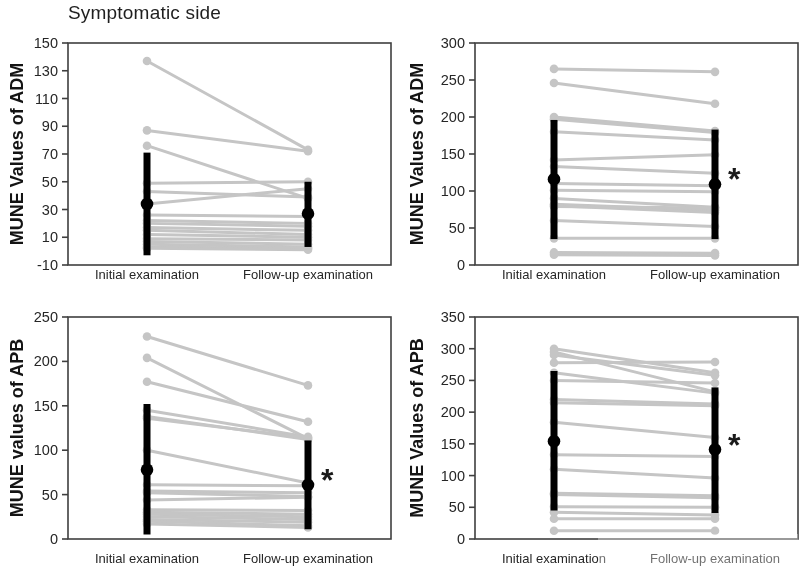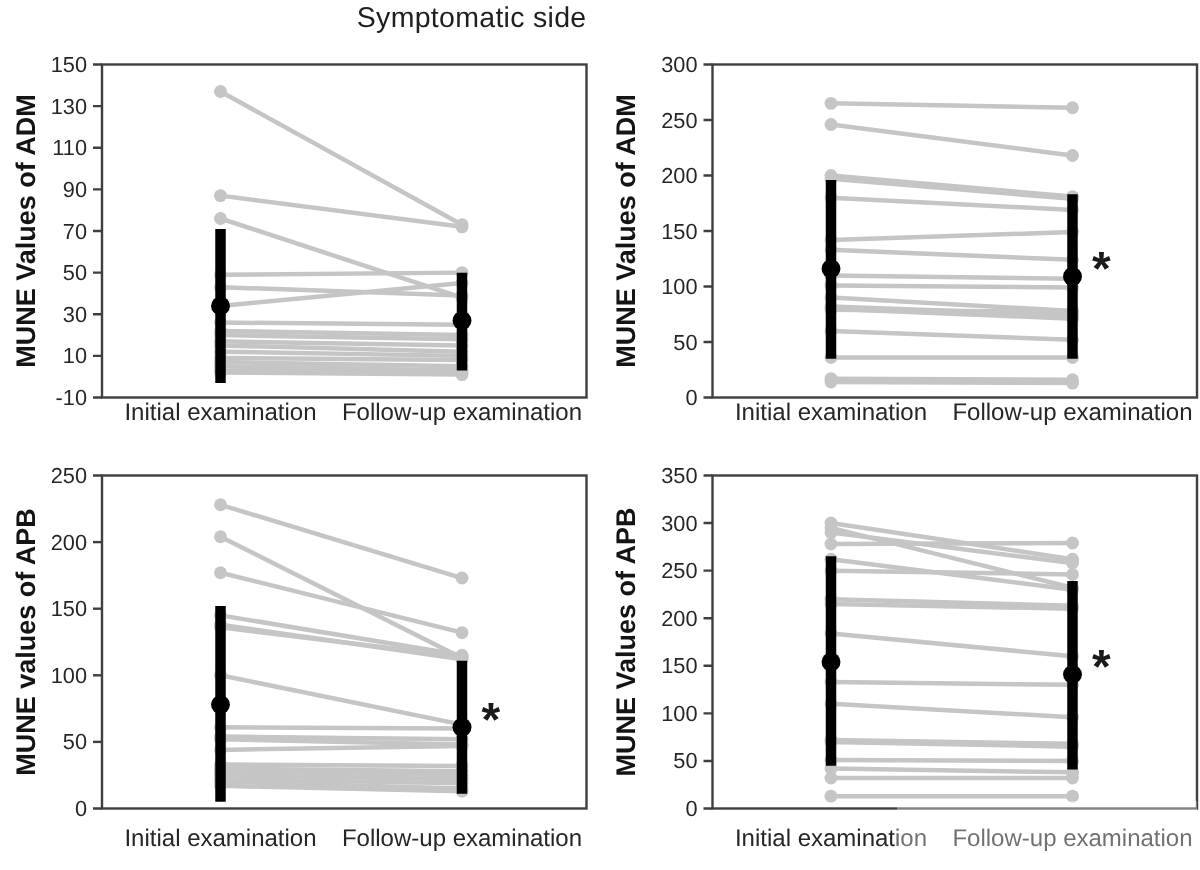--- a/index.html
+++ b/index.html
@@ -2,33 +2,33 @@
 <html><head>
 <meta charset="utf-8">
 <style>
   html,body{margin:0;padding:0;background:#fff;}
   .figure{
     position:relative;width:800px;height:580px;background:#fff;
     font-family:"Liberation Sans", sans-serif;overflow:hidden;
   }
   .panel{position:absolute;width:400px;height:290px;}
   .panel-title{
-    position:absolute;top:2px;width:323px;text-align:right;
+    position:absolute;top:2px;width:323px;text-align:left;
     font-size:19px;color:#1f1f1f;letter-spacing:.2px;
   }
   .ylabel{
     position:absolute;width:222px;height:22px;line-height:22px;text-align:center;
     transform:rotate(-90deg);font-weight:bold;font-size:18px;color:#141414;
     white-space:nowrap;
   }
   .plot{position:absolute;}
   .xlabels{position:absolute;left:0;width:400px;height:22px;}
   .xlab{
     position:absolute;transform:translateX(-50%);white-space:nowrap;
-    font-size:16px;color:#262626;
+    font-size:13px;color:#262626;
   }
   .watermark{
     position:absolute;left:598px;top:534px;width:200px;height:38px;
     background:rgba(255,255,255,0.35);pointer-events:none;
   }
 </style>
 </head>
 <body>
 
 <div class="figure">

